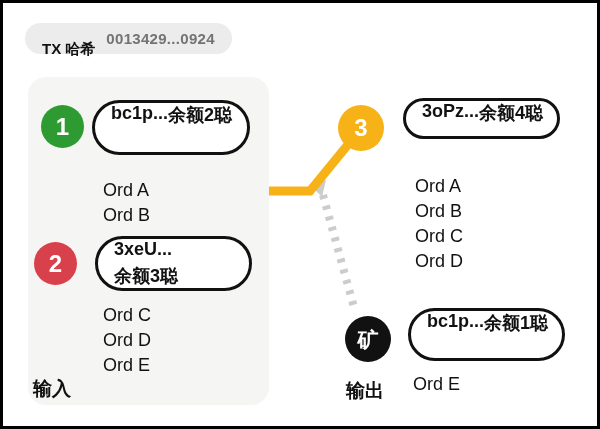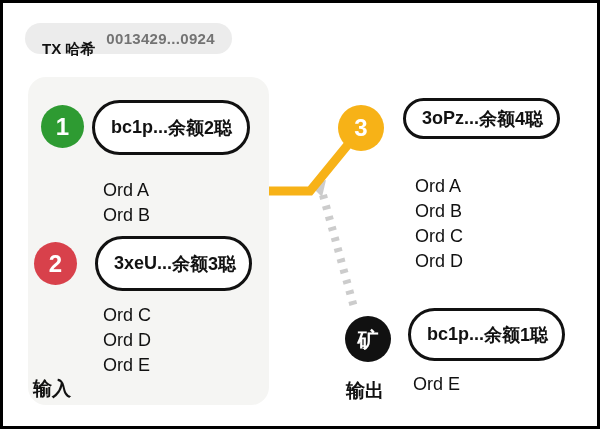--- a/index.html
+++ b/index.html
@@ -29,21 +29,21 @@
     background:#f5f5f3;border-radius:18px;
   }
   .badge{
     position:absolute;width:43px;height:43px;border-radius:50%;
     display:flex;align-items:center;justify-content:center;
     color:#fff;font-weight:bold;font-size:24px;line-height:1;
   }
   .addr-pill{
     position:absolute;box-sizing:border-box;height:55px;
     background:#fff;border:3px solid #111;border-radius:28px;
-    display:flex;align-items:center;justify-content:space-between;
+    display:flex;justify-content:space-between;
     padding:0 16px;white-space:nowrap;
   }
   .addr-pill .addr,.addr-pill .bal{font-weight:bold;font-size:18px;color:#111;}
   .ord-list{position:absolute;font-weight:normal;font-size:18px;}
   .ord-list div{line-height:25px;height:25px;white-space:nowrap;}
   .section-label{position:absolute;font-weight:bold;font-size:19px;white-space:nowrap;}
 
   .connectors{position:absolute;left:0;top:0;width:600px;height:429px;pointer-events:none;}
 </style>
 </head>
@@ -74,21 +74,21 @@
       <span class="bal">余额2聪</span>
     </div>
     <div class="ord-list" style="left:75px;top:101px;">
       <div>Ord A</div>
       <div>Ord B</div>
     </div>
 
     <div class="badge" style="left:6px;top:165px;background:#d8414b;">
       <span>2</span>
     </div>
-    <div class="addr-pill" style="left:67px;top:159px;width:157px;">
+    <div class="addr-pill" style="left:67px;top:159px;width:157px;flex-direction:column;">
       <span class="addr">3xeU...</span>
       <span class="bal">余额3聪</span>
     </div>
     <div class="ord-list" style="left:75px;top:226px;">
       <div>Ord C</div>
       <div>Ord D</div>
       <div>Ord E</div>
     </div>
 
     <div class="section-label" style="left:5px;top:299px;">输入</div>

